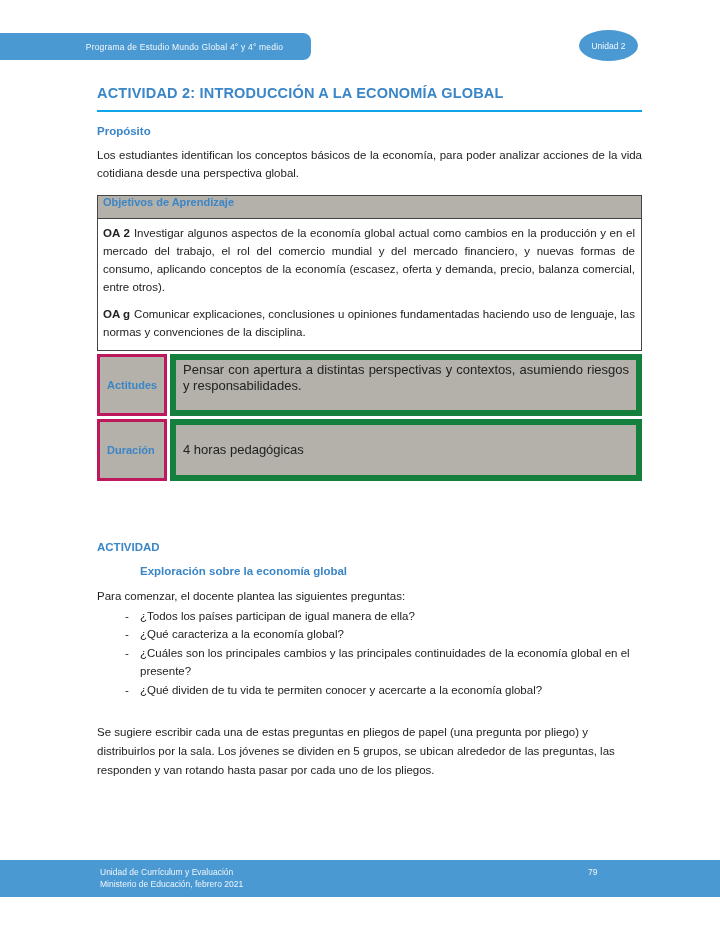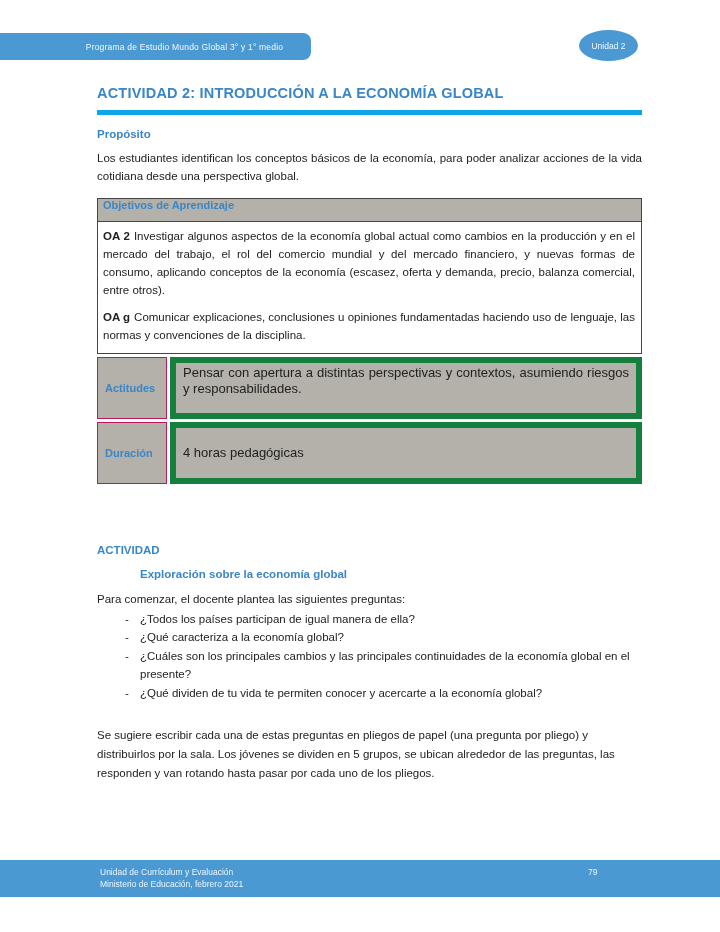--- a/index.html
+++ b/index.html
@@ -30,21 +30,21 @@
     color:#f4f9fd; font-size:8.5px;
   }
   
   .content {
     position:absolute; left:97px; top:85px; width:545px;
   }
   .activity-title {
     font-size:14.5px; font-weight:bold; color:#3a86c7;
     letter-spacing:.2px;
     padding-bottom:9px;
-    border-bottom:5px solid #0ea5e9;
+    border-bottom:2px solid #0ea5e9;
   }
   .h-blue {
     font-size:11.5px; font-weight:bold; color:#3a86c7;
   }
   .proposito-heading { margin-top:13px; }
   .body-par {
     font-size:11.5px; line-height:18px; margin-top:9px;
   }
   .justify { text-align:justify; }
   
@@ -65,21 +65,21 @@
   }
   .oa-item + .oa-item { margin-top:9px; }
   .oa-label { font-weight:bold; margin-right:4px; }
   
   .attr-row {
     display:flex; margin-top:3px;
   }
   .attr-label {
     width:70px; flex:none;
     background:#b4b0aa;
-    border:1px solid #be185d;
+    border:3px solid #be185d;
     display:flex; align-items:center;
     padding-left:7px;
     font-size:11px; font-weight:bold; color:#3a86c7;
   }
   .attr-value {
     flex:1; margin-left:3px;
     background:#b4b0aa;
     border:6px solid #15803d;
     padding:17px 7px;
     font-size:13px; line-height:15.5px;
@@ -118,21 +118,21 @@
   }
   .page-number {
     position:absolute; left:588px; top:7px;
     font-size:8.5px;
   }
 </style>
 </head>
 <body>
 
 <div class="program-badge">
-  <span>Programa de Estudio Mundo Global 3° y 1° medio</span>
+  <span>Programa de Estudio Mundo Global 4° y 4° medio</span>
 </div>
 <div class="unit-badge">
   <span>Unidad 2</span>
 </div>
 
 <div class="content">
 
   <div class="activity-title">ACTIVIDAD 2: INTRODUCCIÓN A LA ECONOMÍA GLOBAL</div>
 
   <div class="h-blue proposito-heading">Propósito</div>

